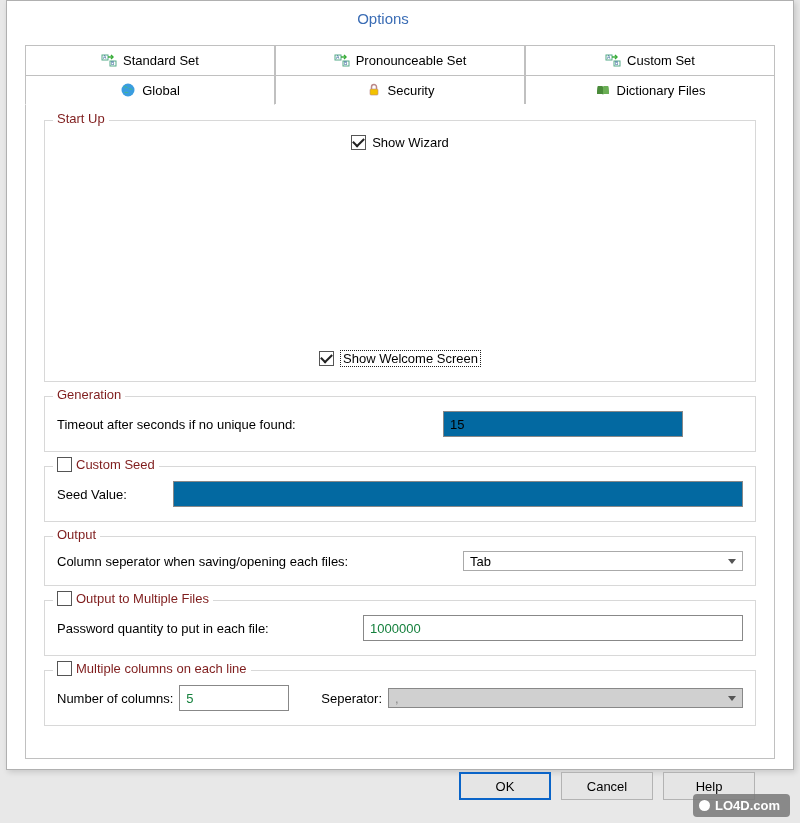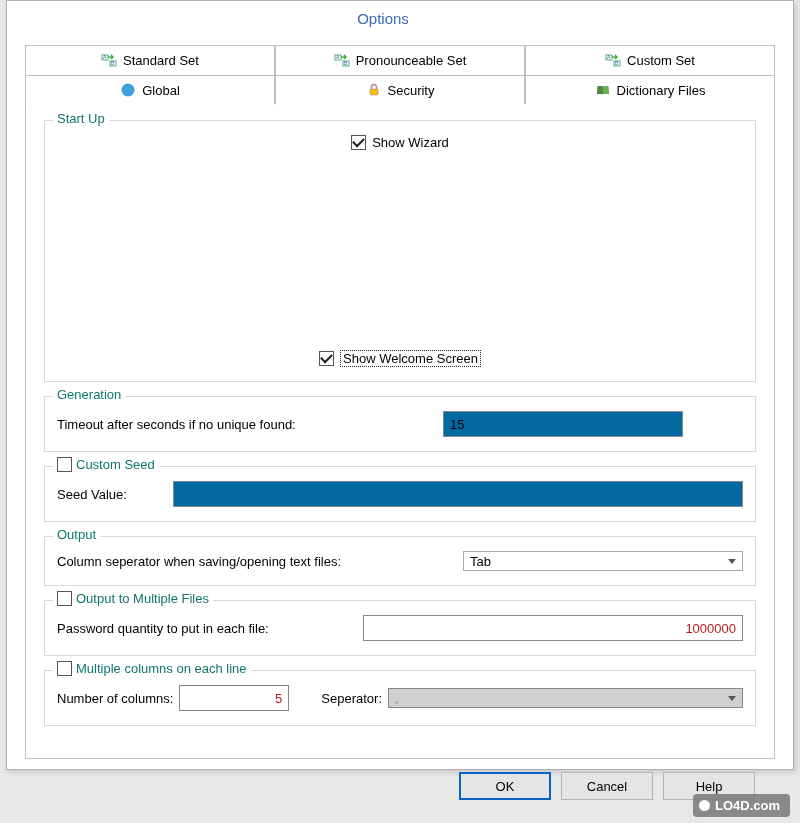--- a/index.html
+++ b/index.html
@@ -100,21 +100,21 @@
   padding: 14px 12px 14px 12px;
   position: relative;
 }
 .group-legend {
   position: absolute;
   top: -10px;
   left: 8px;
   background: #fff;
   padding: 0 4px;
   font-size: 13px;
-  color: #0f766e;
+  color: #7f1d1d;
 }
 .group-legend.with-check {
   display: flex;
   align-items: center;
   gap: 4px;
 }
 
 .row {
   display: flex;
   align-items: center;
@@ -152,23 +152,22 @@
 
 .textbox {
   border: 1px solid #888;
   height: 26px;
   padding: 2px 6px;
   font-family: inherit;
   font-size: 13px;
   background: #0369a1;
 }
 .textbox.disabled {
-  color: #b91c1c;
-  background: #fff;
-  text-align: right;
+  color: #15803d;
+  background: #fff;
 }
 
 
 .combo {
   border: 1px solid #888;
   height: 20px;
   padding: 2px 6px;
   display: flex;
   align-items: center;
   justify-content: space-between;
@@ -354,21 +353,21 @@
           </span>
           <div class="row">
             <span style="flex:0 0 110px">Seed Value:</span>
             <input class="textbox" style="flex: 1 1 0%;" value="">
           </div>
         </div>
 
         <div class="group">
           <span class="group-legend">Output</span>
           <div class="row">
-            <span style="flex:0 0 400px">Column seperator when saving/opening text files:</span>
+            <span style="flex:0 0 400px">Column seperator when saving/opening each files:</span>
             <div class="combo light" style="flex:1">
               <span>Tab</span>
               <span class="combo-arrow"></span>
             </div>
           </div>
         </div>
 
         <div class="group">
           <span class="group-legend with-check">
             <span class="chk"></span>

